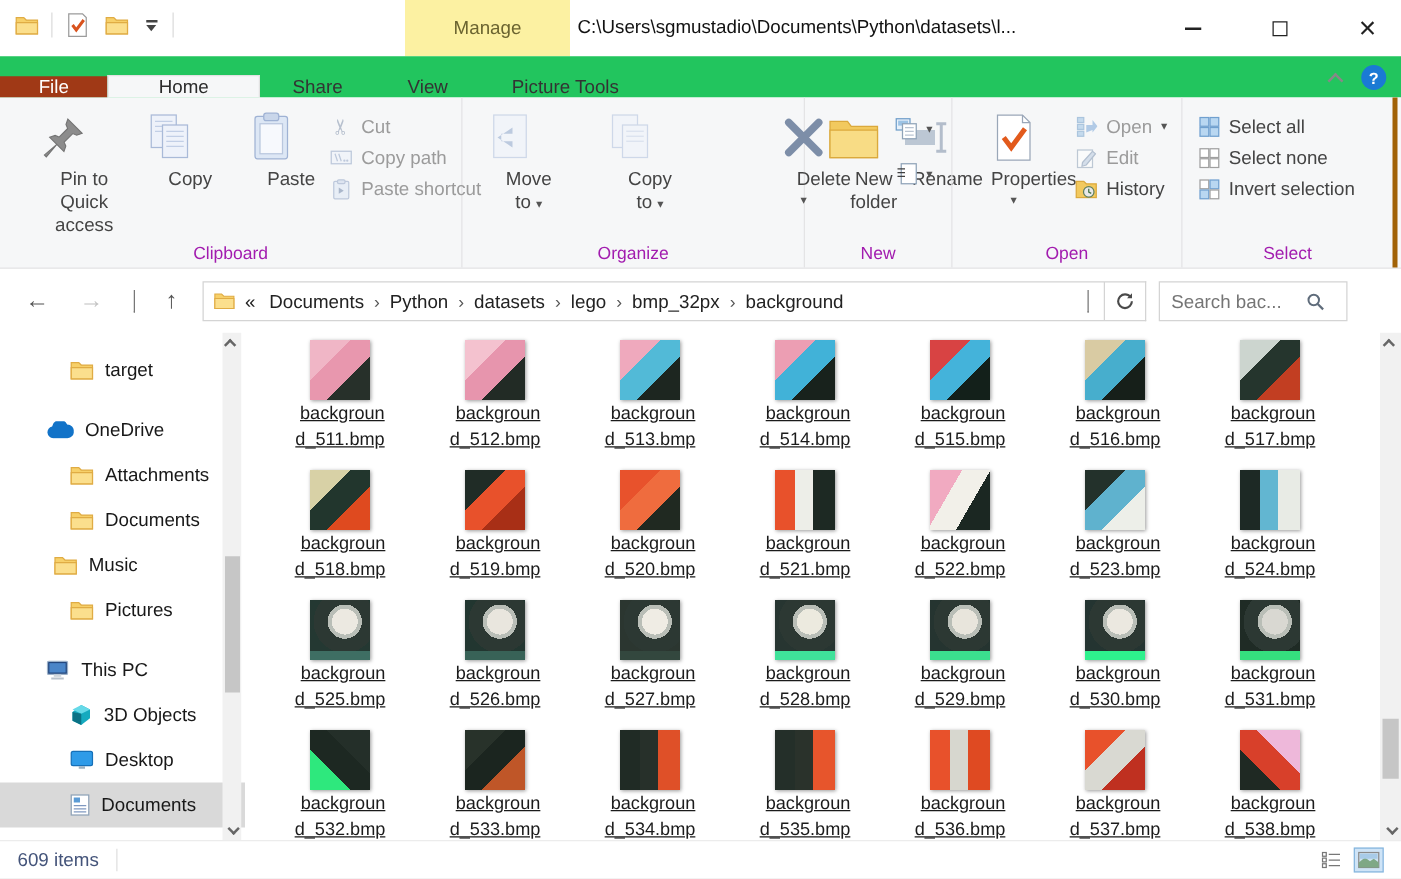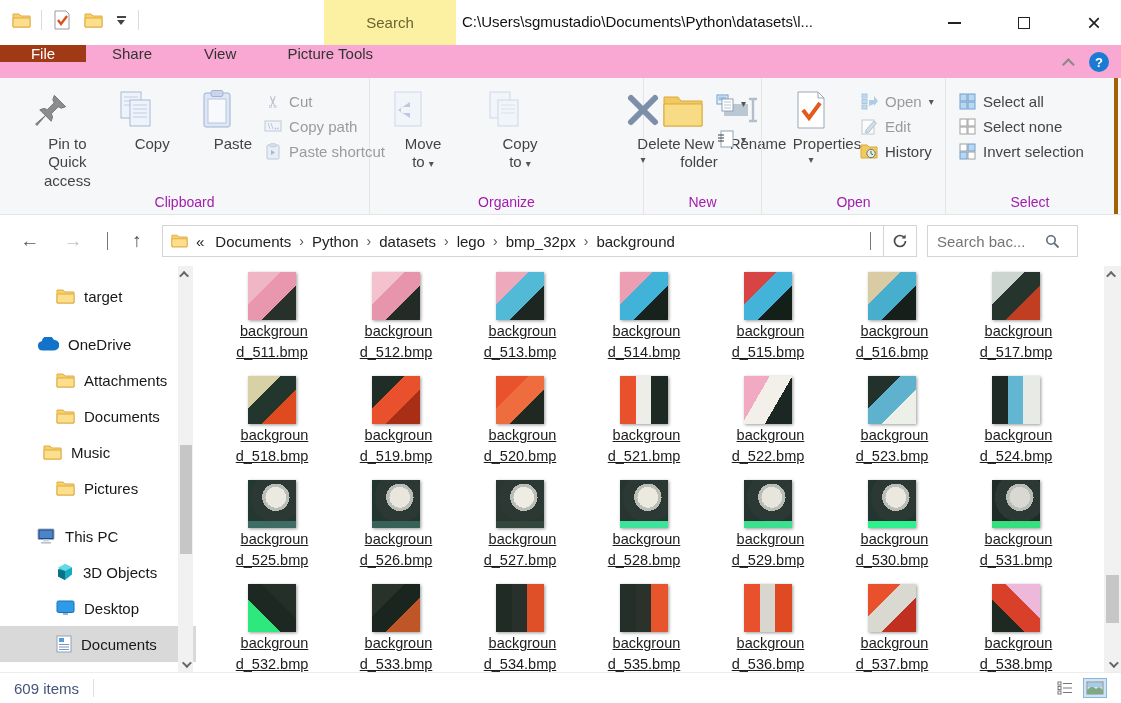--- a/index.html
+++ b/index.html
@@ -19,21 +19,21 @@
   .tri-dn { width:0; height:0; border-left:4px solid transparent; border-right:4px solid transparent; border-top:5px solid #444; }
   .manage-box { position:absolute; left:324px; top:0; width:132px; height:45px; background:#fcf1a2;
     display:flex; align-items:center; justify-content:center; font-size:15px; color:#6b6430; }
   .win-title { position:absolute; left:462px; top:13px; font-size:15px; color:#111; white-space:nowrap; }
   .caption-btns { position:absolute; right:14px; top:0; height:45px; display:flex; align-items:center; gap:44px; }
   .cap { width:26px; height:26px; display:flex; align-items:center; justify-content:center; }
   .min-glyph { width:13px; height:2px; background:#222; }
   .max-glyph { width:12px; height:12px; border:1.6px solid #222; }
   .close-glyph { font-size:24px; line-height:1; color:#222; font-weight:400; }
   
-  .tabrow { position:absolute; left:0; top:45px; width:100%; height:33px; background:#f9a8d4; display:flex; align-items:flex-start; }
+  .tabrow { position:absolute; left:0; top:45px; width:100%; height:33px; background:#22c55e; display:flex; align-items:flex-end; }
   .tab { padding:0 26px; display:flex; align-items:center; font-size:15px; color:#333; cursor:default; }
   .tab-file { background:#a03916; color:#fff; width:86px; justify-content:center; padding:0; }
   .tab-active { background:#f6f7f8; border:1px solid #e2e2e2; border-bottom:none; color:#2b2b2b; }
   .tab-picture { width:132px; justify-content:center; padding:0; margin-left:2px; }
   .ribbon-chrome { position:absolute; right:12px; top:52px; display:flex; align-items:center; gap:14px; }
   .chev-up { width:9px; height:9px; border-left:2px solid #888; border-top:2px solid #888; transform:rotate(45deg) translateY(3px); }
   .help-circle { width:20px; height:20px; border-radius:50%; background:#1a7ad4; color:#fff; font-size:13px; font-weight:bold;
     display:flex; align-items:center; justify-content:center; }
   
   .ribbon { position:absolute; left:0; top:78px; width:100%; height:137px; background:#f6f7f8;
@@ -124,39 +124,42 @@
             <path d="M1 5h17v9H1z" fill="#fbdf8d" stroke="#e0ac44"></path>
           </svg>
       </div>
       <div class="qat-caret">
         <div class="bar"></div>
           <div class="tri-dn"></div>
       </div>
       <div class="sep"></div>
     </div>
     <div class="manage-box">
-      <span>Search</span>
+      <span>Manage</span>
     </div>
     <div class="win-title">C:\Users\sgmustadio\Documents\Python\datasets\l...</div>
     <div class="caption-btns">
       <div class="cap">
           <div class="min-glyph"></div>
         </div>
       <div class="cap">
           <div class="max-glyph"></div>
         </div>
       <div class="cap">
           <div class="close-glyph">×</div>
         </div>
     </div>
   </div>
 
   <div class="tabrow">
     <div class="tab tab-file">
         <span>File</span>
+      </div>
+    <div class="tab tab-active" style="padding:0 40px;">
+        <span>Home</span>
       </div>
     <div class="tab">
         <span>Share</span>
       </div>
     <div class="tab">
         <span>View</span>
       </div>
     <div class="tab tab-picture">
         <span>Picture Tools</span>
       </div>

